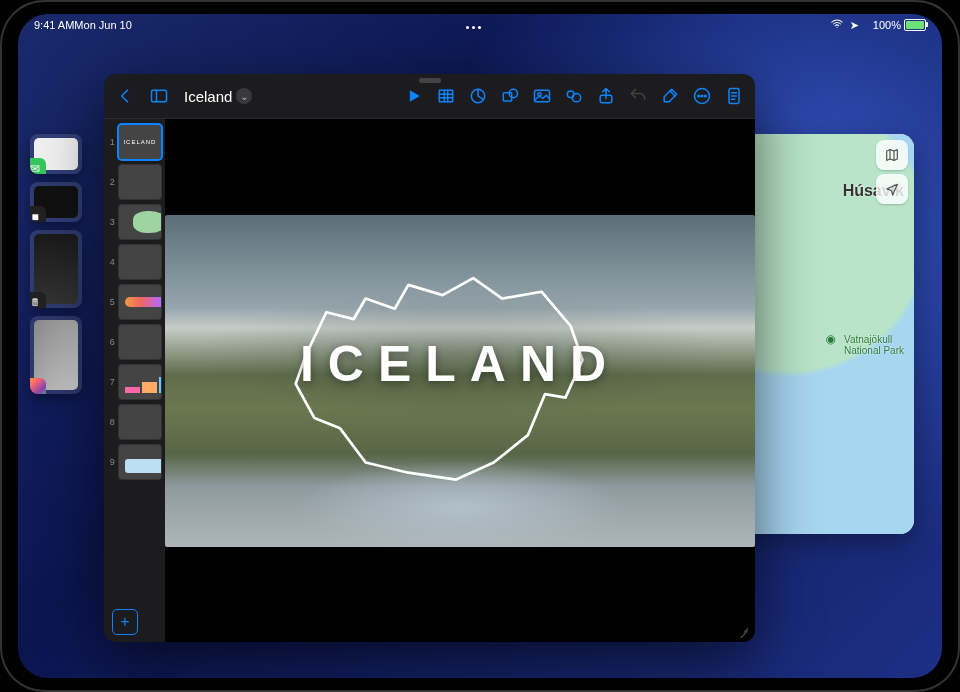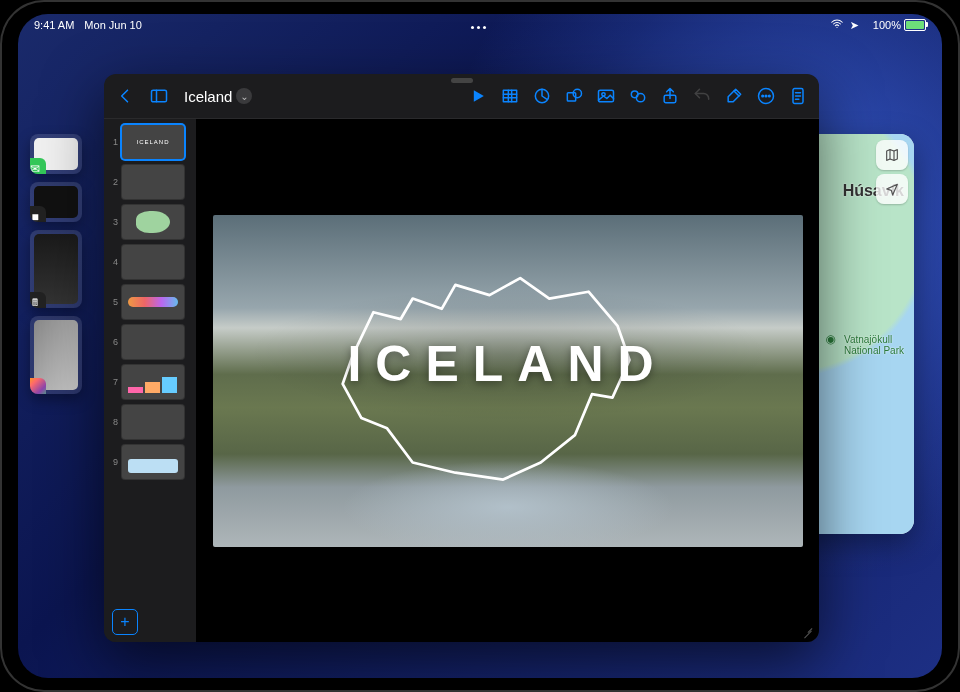--- a/index.html
+++ b/index.html
@@ -4,21 +4,21 @@
 <style>
   html,body{margin:0;padding:0;width:960px;height:692px;overflow:hidden;font-family:-apple-system,Helvetica,Arial,sans-serif;background:#000;}
   .device{position:absolute;inset:0;border-radius:44px;background:#000;box-shadow:inset 0 0 0 2px #333;}
   .screen{position:absolute;left:18px;top:14px;right:18px;bottom:14px;border-radius:30px;overflow:hidden;
     background:
       radial-gradient(circle at 85% 30%, #3456c4 0%, rgba(52,86,196,0) 40%),
       linear-gradient(135deg,#1a2a6b 0%,#0b1550 40%,#1d2f84 100%);
   }
   
   .statusbar{position:absolute;top:0;left:0;right:0;height:22px;color:#fff;font-size:11px;display:flex;align-items:center;padding:0 16px;z-index:30;}
-  .statusbar .left{flex:0 0 auto;display:flex;gap:10px;}
+  .statusbar .left{flex:0 0 auto;display:flex;}
   .statusbar .center{flex:1;}
   .statusbar .right{flex:0 0 auto;display:flex;gap:6px;align-items:center;}
   .statusbar .dots{display:inline-block;width:3px;height:3px;border-radius:50%;background:#fff;margin-right:3px;}
   .battery{display:inline-flex;align-items:flex-start;margin-left:8px;}
   .battery .body{width:20px;height:10px;border:1px solid #fff;border-radius:2px;position:relative;margin-left:3px;}
   .battery .body::after{content:"";position:absolute;right:-3px;top:2px;width:2px;height:5px;background:#fff;border-radius:0 1px 1px 0;}
   .battery .fill{position:absolute;left:1px;top:1px;bottom:1px;right:1px;background:#6de07a;border-radius:1px;}
 
   
   .stage-pile{position:absolute;left:12px;top:120px;width:64px;display:flex;flex-direction:column;gap:8px;z-index:10;}
@@ -33,21 +33,21 @@
   
   .maps-window{position:absolute;right:28px;top:120px;width:180px;height:400px;border-radius:14px;overflow:hidden;background:#e8f1e8;z-index:5;box-shadow:0 10px 30px rgba(0,0,0,0.4);}
   .maps-land{position:absolute;inset:0;background:
       radial-gradient(circle at 30% 25%,#b8e4c8 0,#b8e4c8 42%,#a7d6f1 44%,#a7d6f1 100%);
   }
   .maps-label{position:absolute;font-size:16px;color:#333;text-shadow:0 0 2px #fff;}
   .maps-controls{position:absolute;right:6px;top:6px;width:32px;display:flex;flex-direction:column;gap:4px;}
   .maps-ctl{width:32px;height:30px;border-radius:8px;background:rgba(255,255,255,0.8);display:flex;align-items:center;justify-content:center;color:#555;box-shadow:0 1px 2px rgba(0,0,0,0.2);}
 
   
-  .keynote{position:absolute;left:86px;top:60px;width:715px;height:568px;border-radius:12px;background:#1c1c1e;box-shadow:0 20px 60px rgba(0,0,0,0.6);z-index:20;overflow:hidden;}
+  .keynote{position:absolute;left:86px;top:60px;width:651px;height:568px;border-radius:12px;background:#1c1c1e;box-shadow:0 20px 60px rgba(0,0,0,0.6);z-index:20;overflow:hidden;}
   .keynote .topbar{height:44px;display:flex;align-items:center;padding:0 8px;border-bottom:1px solid #2a2a2c;position:relative;}
   .window-dots{position:absolute;left:50%;top:4px;transform:translateX(-50%);width:22px;height:5px;border-radius:3px;background:#444;}
   .tb-left{display:flex;align-items:center;gap:8px;}
   .tb-btn{color:#0a84ff;display:flex;align-items:center;justify-content:center;min-width:26px;height:30px;font-size:17px;cursor:pointer;}
   .title-area{display:flex;align-items:center;color:#fff;font-size:15px;gap:4px;margin-left:4px;}
   .title-area .chev{width:16px;height:16px;border-radius:8px;background:#3a3a3c;display:flex;align-items:center;justify-content:center;color:#bbb;font-size:10px;}
   .tb-center{flex:1;}
   .tb-tools{display:flex;align-items:center;gap:6px;margin-left:auto;}
   .tb-tools .tb-btn{border-radius:6px;}
   svg.icon{width:20px;height:20px;fill:none;stroke:#0a84ff;stroke-width:1.8;stroke-linecap:round;stroke-linejoin:round;}

